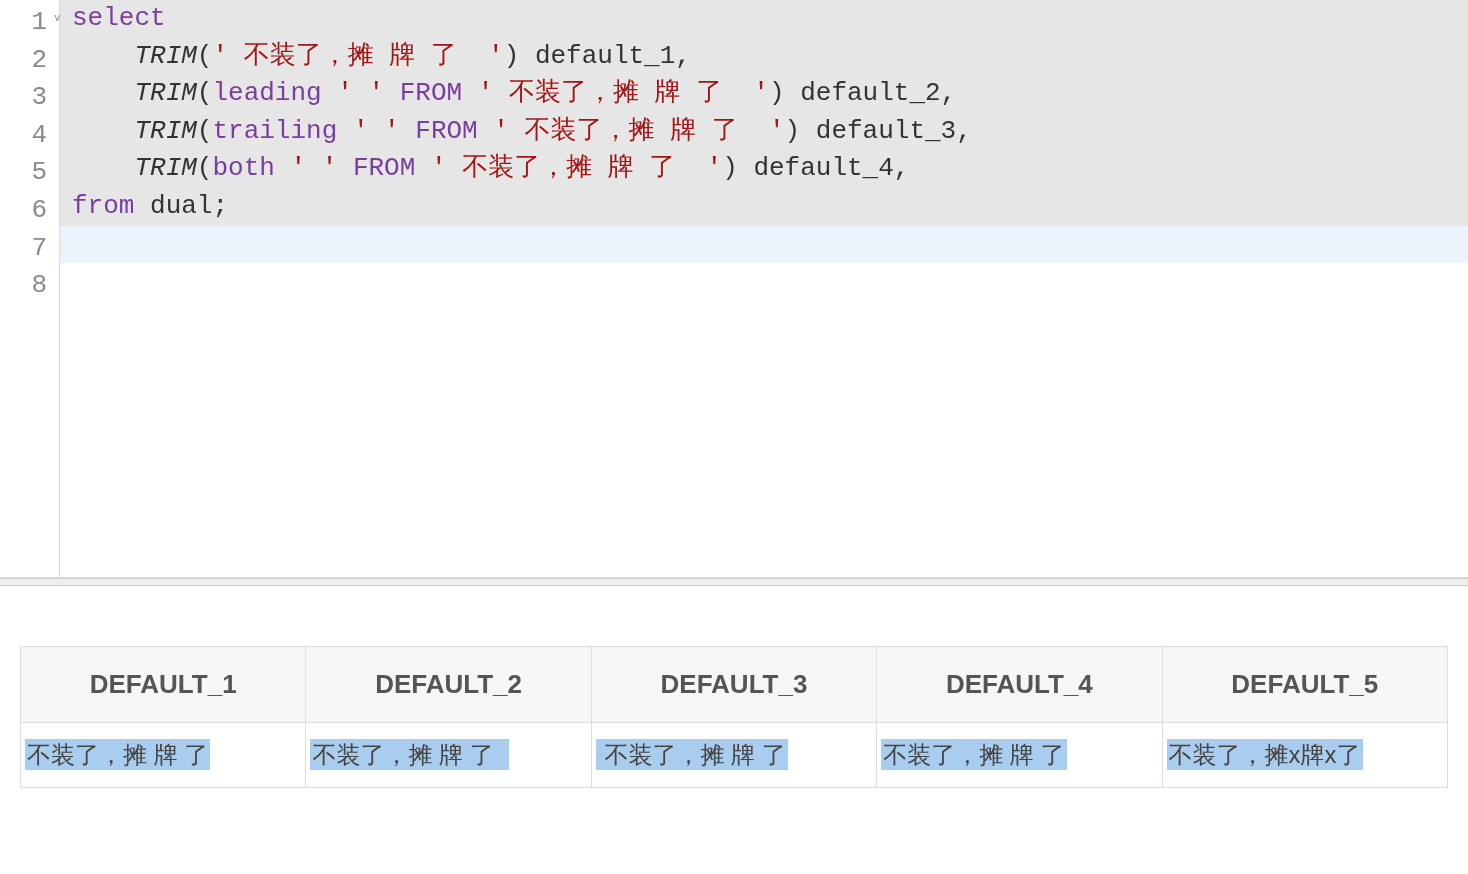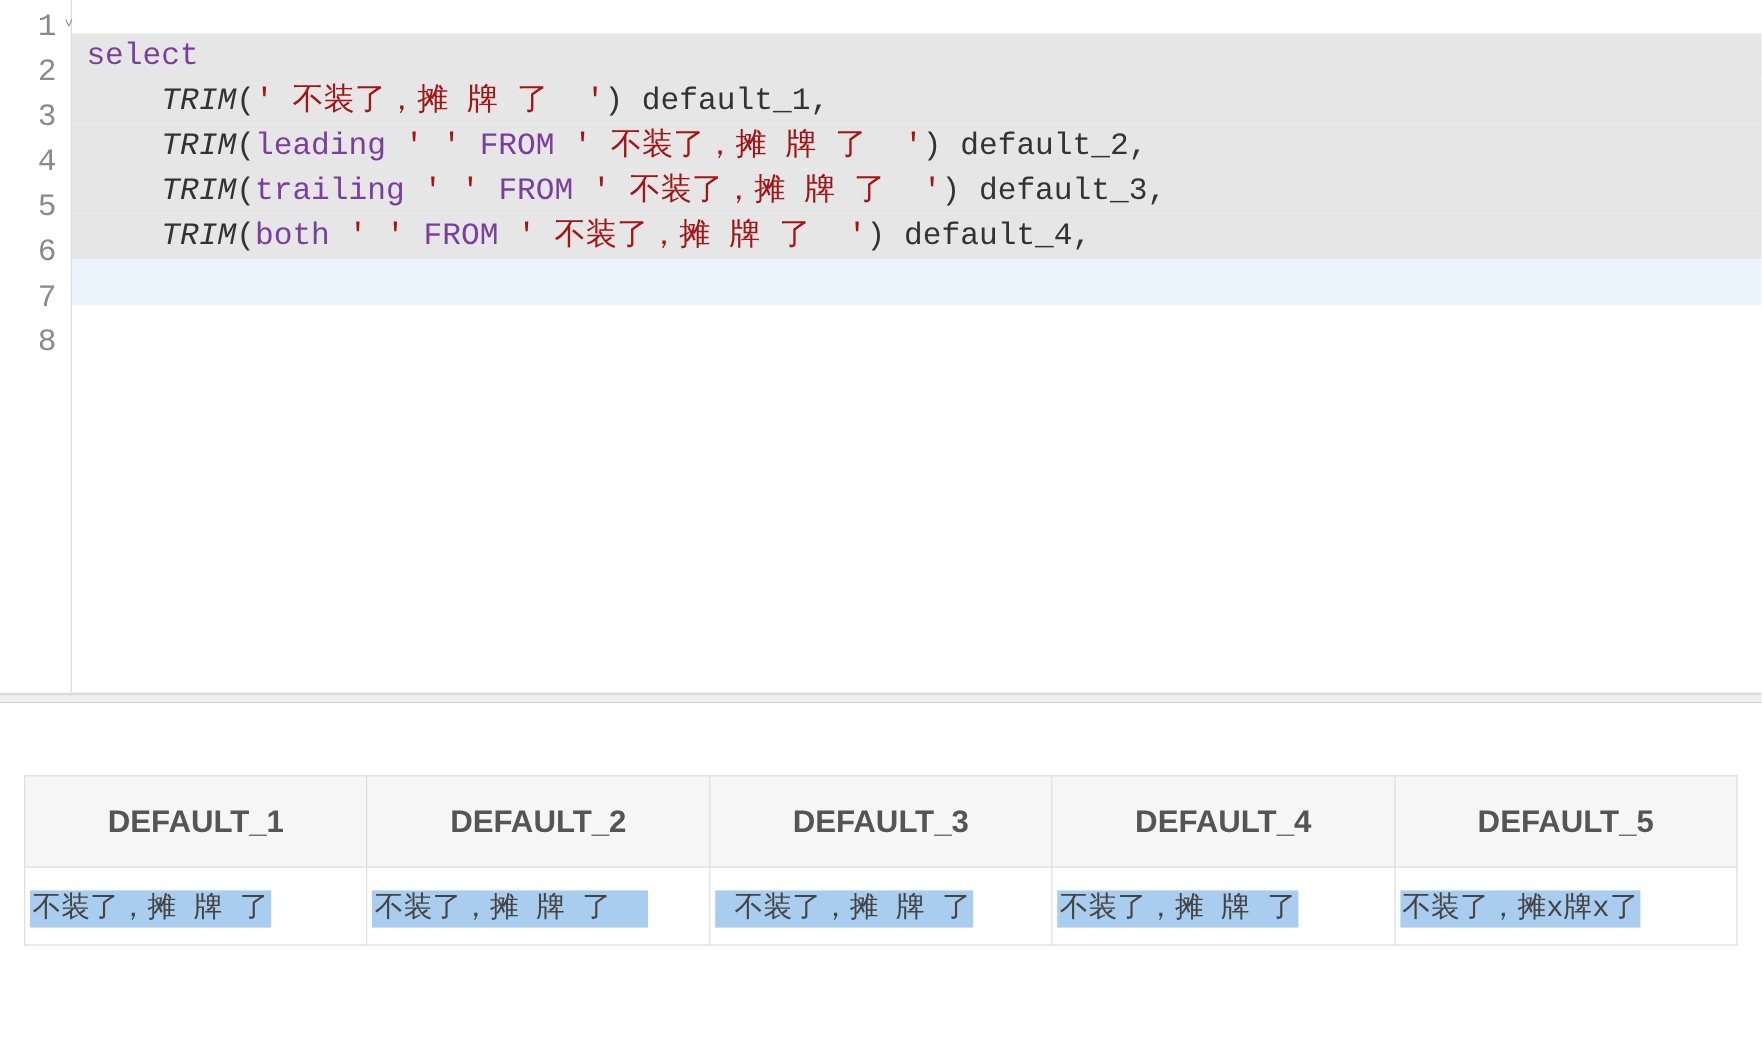--- a/index.html
+++ b/index.html
@@ -37,21 +37,20 @@
     position: absolute;
     right: -2px;
     bottom: 2px;
     font-size: 12px;
     color: #8a8a8a;
   }
   .code-area {
     flex: 1;
     padding-top: 0;
     position: relative;
-    margin-top: 28px;
   }
   .code-line {
     height: 37.6px;
     line-height: 37.6px;
     padding-left: 12px;
     font-size: 26px;
     white-space: pre;
     background: #e6e6e6;
   }
   .code-line.active {
@@ -85,21 +84,21 @@
     background: #f6f6f6;
     color: #555555;
     font-family: -apple-system, "Segoe UI", Arial, sans-serif;
     font-size: 26px;
     font-weight: 700;
     padding: 22px 10px;
     text-align: center;
   }
   .results-table td {
     border: 1px solid #dddddd;
-    font-family: Liberation Mono, monospace;
+    font-family: Liberation Sans, sans-serif;
     font-size: 24px;
     color: #444444;
     padding: 16px 4px;
     text-align: left;
     white-space: pre;
   }
   .cell-highlight {
     background: #a9cdee;
     padding: 2px 2px;
   }
@@ -117,20 +116,21 @@
       <div class="gutter-line">6</div>
       <div class="gutter-line">7</div>
       <div class="gutter-line">8</div>
     </div>
   <div class="code-area" id="code">
       <div class="code-line"><span class="kw">select</span></div>
       <div class="code-line"><span class="punc">    </span><span class="fn">TRIM</span><span class="punc">(</span><span class="str">' 不装了，摊 牌 了  '</span><span class="punc">) </span><span class="id">default_1</span><span class="punc">,</span></div>
       <div class="code-line"><span class="punc">    </span><span class="fn">TRIM</span><span class="punc">(</span><span class="kw">leading</span><span class="punc"> </span><span class="str">' '</span><span class="punc"> </span><span class="kw">FROM</span><span class="punc"> </span><span class="str">' 不装了，摊 牌 了  '</span><span class="punc">) </span><span class="id">default_2</span><span class="punc">,</span></div>
       <div class="code-line"><span class="punc">    </span><span class="fn">TRIM</span><span class="punc">(</span><span class="kw">trailing</span><span class="punc"> </span><span class="str">' '</span><span class="punc"> </span><span class="kw">FROM</span><span class="punc"> </span><span class="str">' 不装了，摊 牌 了  '</span><span class="punc">) </span><span class="id">default_3</span><span class="punc">,</span></div>
       <div class="code-line"><span class="punc">    </span><span class="fn">TRIM</span><span class="punc">(</span><span class="kw">both</span><span class="punc"> </span><span class="str">' '</span><span class="punc"> </span><span class="kw">FROM</span><span class="punc"> </span><span class="str">' 不装了，摊 牌 了  '</span><span class="punc">) </span><span class="id">default_4</span><span class="punc">,</span></div>
+      <div class="code-line"><span class="kw">from</span><span class="punc"> </span><span class="id">dual</span><span class="punc">;</span></div>
       <div class="code-line active"></div>
     </div>
 </div>
 
 <div class="splitter"></div>
 
 <div class="results-area">
   <table class="results-table">
     <thead>
         <tr id="thead-row">

